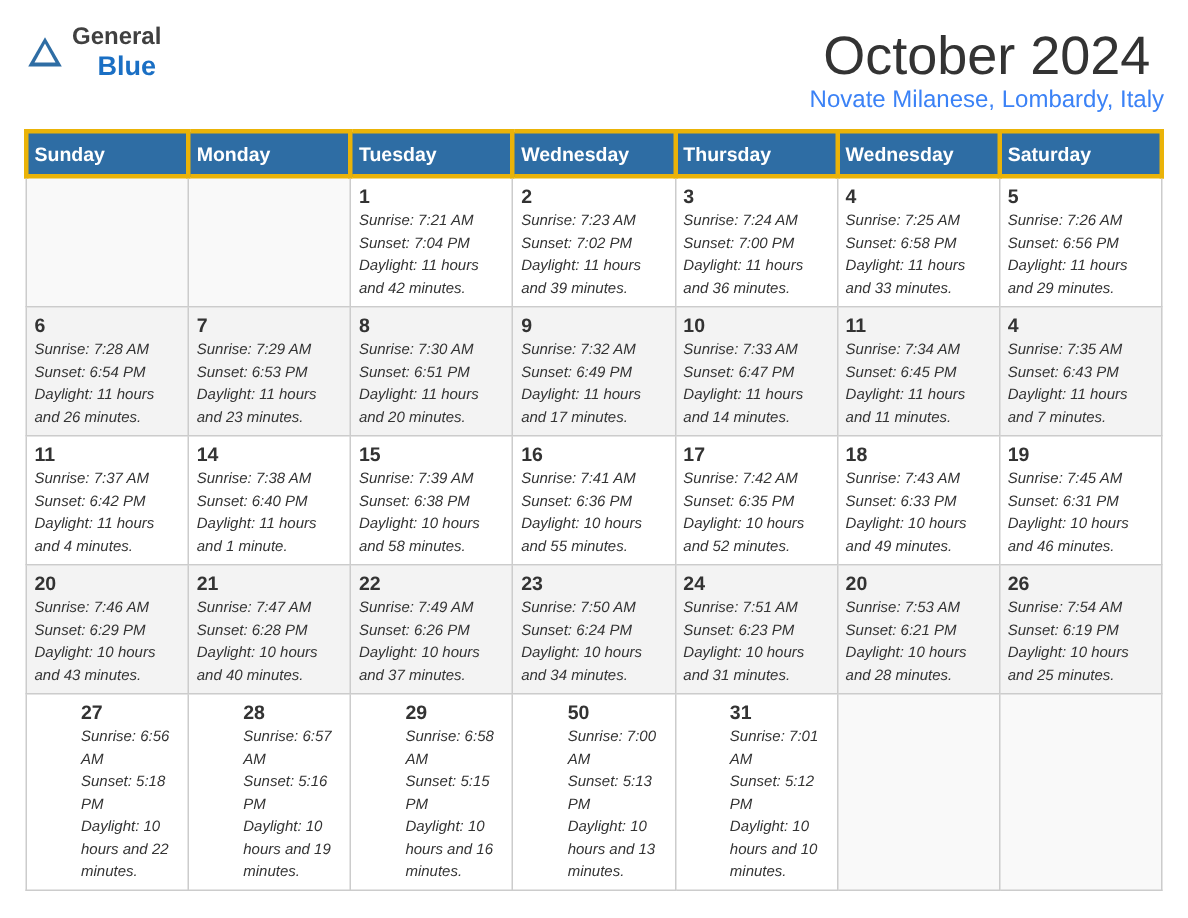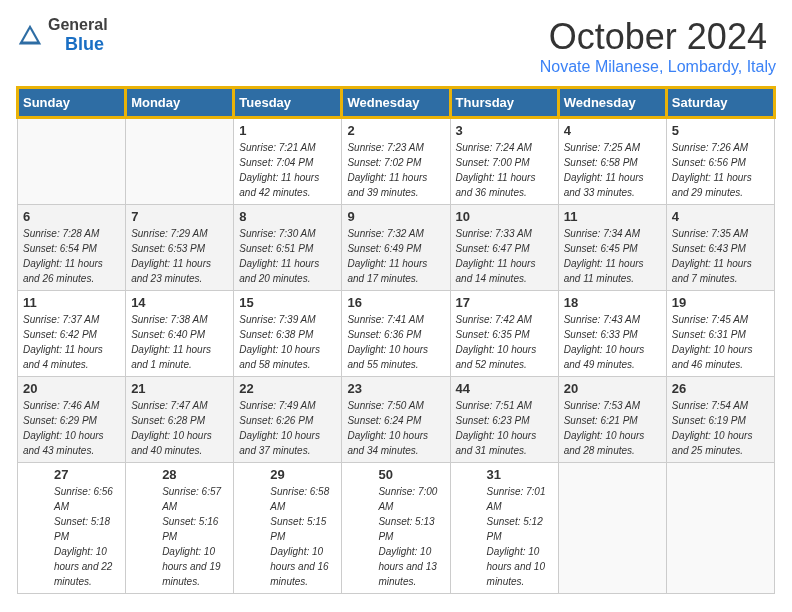--- a/index.html
+++ b/index.html
@@ -182,21 +182,21 @@
       </tr>
       <tr class="row-4">
         <td><span class="day-num">20</span>
 <span class="day-detail">Sunrise: 7:46 AM<br>Sunset: 6:29 PM<br>Daylight: 10 hours and 43 minutes.</span></td>
         <td><span class="day-num">21</span>
 <span class="day-detail">Sunrise: 7:47 AM<br>Sunset: 6:28 PM<br>Daylight: 10 hours and 40 minutes.</span></td>
         <td><span class="day-num">22</span>
 <span class="day-detail">Sunrise: 7:49 AM<br>Sunset: 6:26 PM<br>Daylight: 10 hours and 37 minutes.</span></td>
         <td><span class="day-num">23</span>
 <span class="day-detail">Sunrise: 7:50 AM<br>Sunset: 6:24 PM<br>Daylight: 10 hours and 34 minutes.</span></td>
-        <td><span class="day-num">44</span>
+        <td><span class="day-num">24</span>
 <span class="day-detail">Sunrise: 7:51 AM<br>Sunset: 6:23 PM<br>Daylight: 10 hours and 31 minutes.</span></td>
         <td><span class="day-num">20</span>
 <span class="day-detail">Sunrise: 7:53 AM<br>Sunset: 6:21 PM<br>Daylight: 10 hours and 28 minutes.</span></td>
         <td><span class="day-num">26</span>
 <span class="day-detail">Sunrise: 7:54 AM<br>Sunset: 6:19 PM<br>Daylight: 10 hours and 25 minutes.</span></td>
       </tr>
       <tr class="row-5">
         <td><span class="day-num">27</span>
 <span class="day-detail">Sunrise: 6:56 AM<br>Sunset: 5:18 PM<br>Daylight: 10 hours and 22 minutes.</span></td>
         <td><span class="day-num">28</span>

